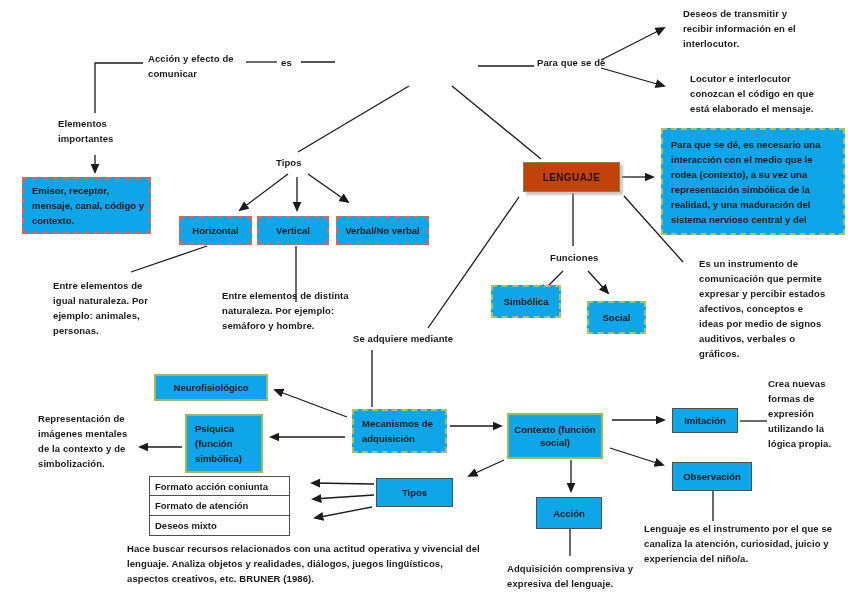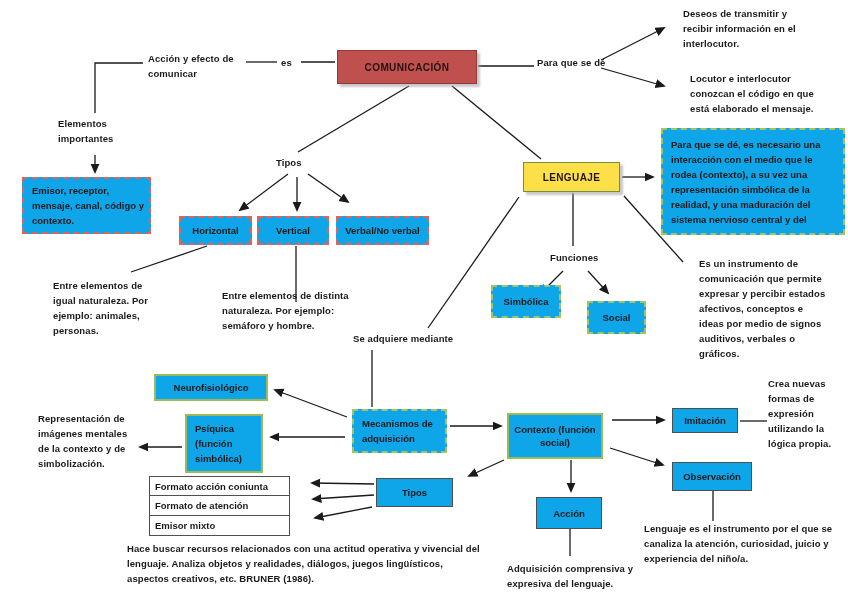--- a/index.html
+++ b/index.html
@@ -13,21 +13,21 @@
     position:absolute;box-sizing:border-box;background:#0ea5e9;
     display:flex;align-items:center;justify-content:center;text-align:center;
     font-size:9.5px;line-height:13px;padding:2px 4px;
   }
   .box.left{justify-content:flex-start;text-align:left;padding-left:8px;line-height:15px;}
   .main-box{
     border:1.6px solid;box-shadow:3px 3px 2px rgba(170,170,170,.65);
     font-size:10px;letter-spacing:.4px;color:#241212;
   }
   .red-main{background:#c0504d;border-color:#8e3a37;}
-  .green-main{background:#fde047;border-color:#75903c;}
+  .green-main{background:#c2410c;border-color:#75903c;}
   .dash-red{border:2px dashed #e0635a;}
   .dash-green{border:2px dashed #a6c361;}
   .solid-green{border:2.5px solid #9bbb59;}
   .plain{border:1.4px solid #4f4f4f;}
   .ftable{position:absolute;box-sizing:border-box;border:1.5px solid #4f4f4f;background:#fff;}
   .ftable .frow{
     box-sizing:border-box;height:19.3px;border-bottom:1.3px solid #4f4f4f;
     display:flex;align-items:center;padding-left:5px;font-size:9.5px;
   }
   .ftable .frow:last-child{border-bottom:none;}
@@ -76,21 +76,20 @@
       <line x1="612" y1="420" x2="664" y2="420" marker-end="url(#ah)"></line>
       <line x1="610" y1="448" x2="663" y2="465" marker-end="url(#ah)"></line>
       <line x1="571" y1="460" x2="571" y2="491" marker-end="url(#ah)"></line>
       <line x1="504" y1="460" x2="469" y2="476" marker-end="url(#ah)"></line>
       <line x1="740" y1="421" x2="767" y2="421"></line>
       <line x1="713" y1="491" x2="713" y2="521"></line>
       <line x1="570" y1="529" x2="570" y2="556"></line>
     </g>
   </svg>
 
-  <div class="box main-box red-main" style="left:337px;top:50px;width:140px;height:34px;">COMUNICACIÓN</div>
   <div class="box main-box green-main" style="left:523px;top:162px;width:97px;height:30px;">LENGUAJE</div>
 
   <div class="txt" style="left:148px;top:51px;width:100px;">Acción y efecto de comunicar</div>
   <div class="txt nowrap" style="left:281px;top:55px;">es</div>
   <div class="txt nowrap" style="left:537px;top:55px;">Para que se dé</div>
   <div class="txt" style="left:58px;top:116px;width:62px;">Elementos importantes</div>
   <div class="txt nowrap" style="left:276px;top:155px;">Tipos</div>
   <div class="txt nowrap" style="left:550px;top:250px;">Funciones</div>
   <div class="txt nowrap" style="left:353px;top:331px;">Se adquiere mediante</div>
 
@@ -120,16 +119,16 @@
   <div class="box solid-green" style="left:507px;top:413px;width:96px;height:46px;">Contexto (función social)</div>
 
   <div class="box plain" style="left:376px;top:478px;width:77px;height:29px;">Tipos</div>
   <div class="box plain" style="left:672px;top:408px;width:66px;height:25px;">Imitación</div>
   <div class="box plain" style="left:672px;top:462px;width:80px;height:29px;">Observación</div>
   <div class="box plain" style="left:536px;top:497px;width:66px;height:32px;text-align:center;">Acción</div>
 
   <div class="ftable" style="left:149px;top:476px;width:141px;height:60px;">
     <div class="frow">Formato acción coniunta</div>
     <div class="frow">Formato de atención</div>
-    <div class="frow">Emisor mixto</div>
+    <div class="frow">Deseos mixto</div>
   </div>
 
 </div>
 
 </body></html>

